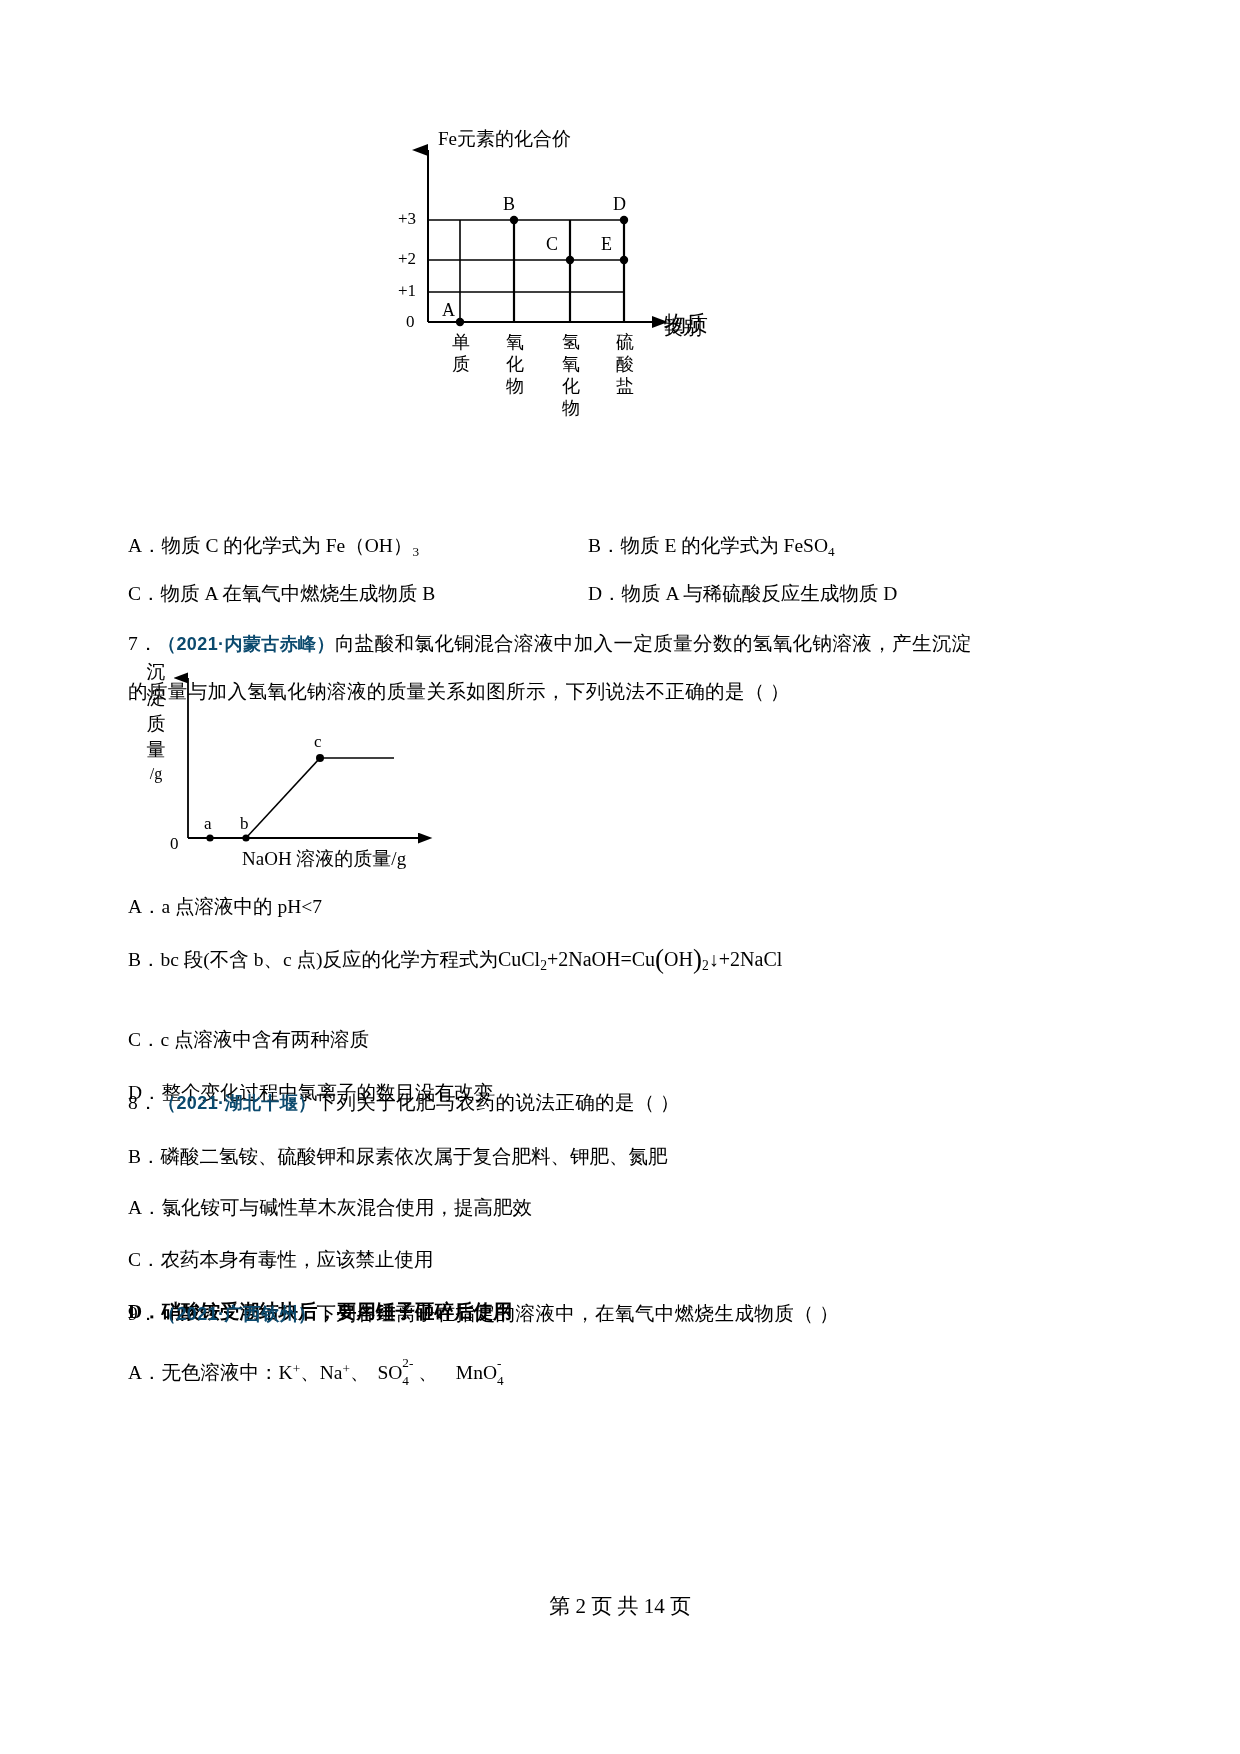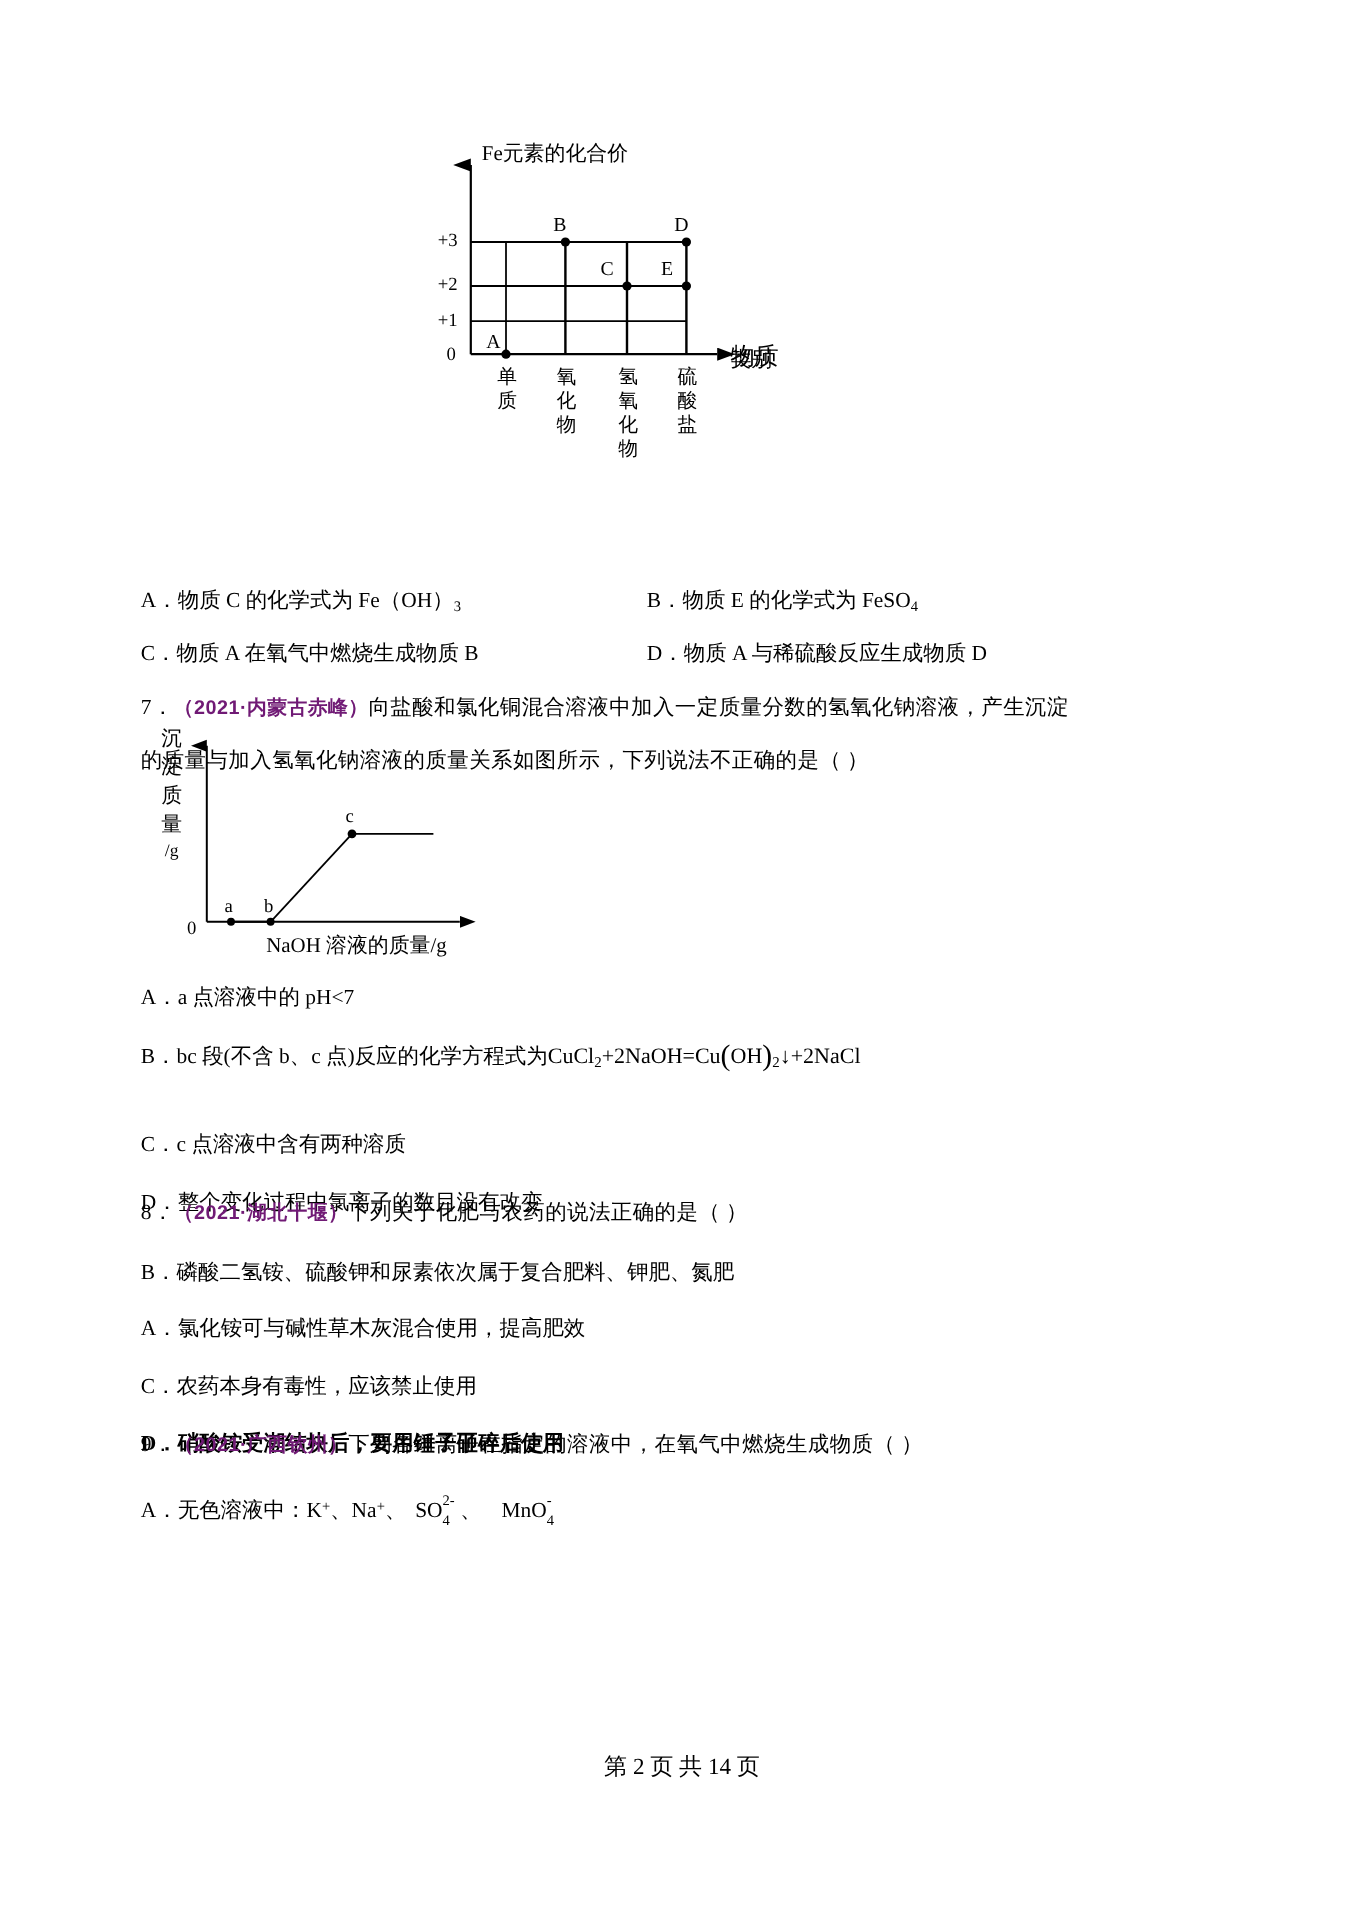--- a/index.html
+++ b/index.html
@@ -27,21 +27,21 @@
     font-size: 19.5px;
     line-height: 1.6;
     letter-spacing: 0.4px;
     white-space: nowrap;
   }
   .opt {
     font-size: 19.5px;
     white-space: nowrap;
   }
   .src {
-    color: #701a75;
+    color: #0c4a6e;
     font-weight: bold;
     font-family: "Liberation Sans", "DejaVu Sans", sans-serif;
     font-size: 18px;
   }
   sub { font-size: 0.68em; vertical-align: -0.28em; }
   sup { font-size: 0.68em; vertical-align: 0.42em; }
 
   
   #fig1 {
     position: absolute;

